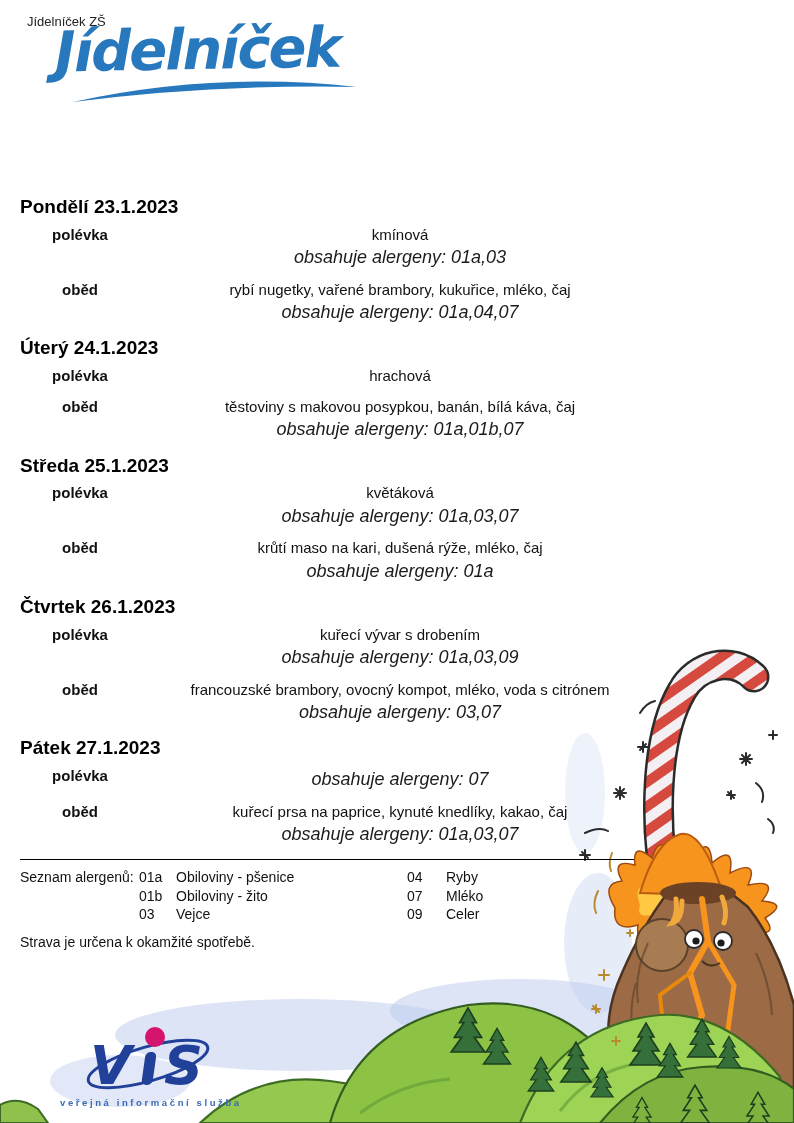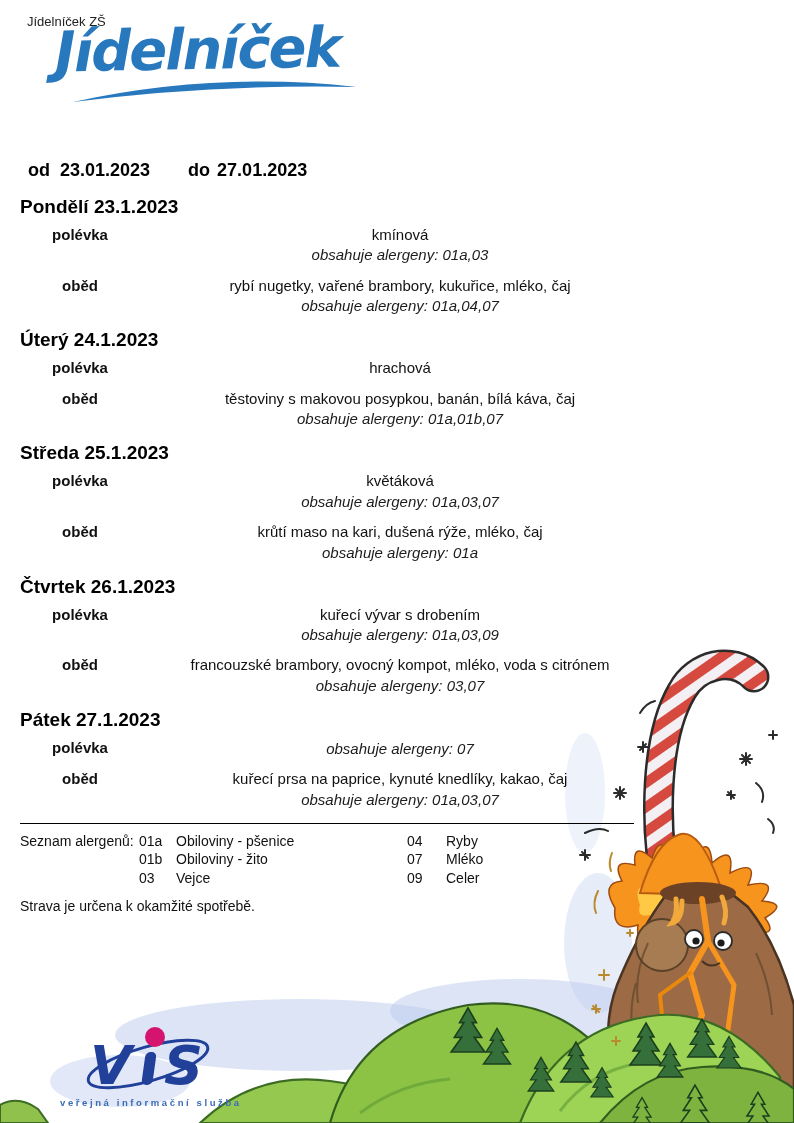--- a/index.html
+++ b/index.html
@@ -21,21 +21,21 @@
   .date-line .dl-odv { margin-left:10px; }
   .date-line .dl-do  { margin-left:38px; }
   .date-line .dl-dov { margin-left:7px; }
   
   .menu { position:absolute; top:196px; left:0; width:660px; z-index:2; padding-left:20px; }
   .day-block { margin-bottom:13px; }
   .day-title { font-size:19px; font-weight:bold; color:#000; line-height:1.15; margin-bottom:7px; }
   .meal-row { display:grid; grid-template-columns:120px 1fr; margin-bottom:10px;text-align:center; }
   .meal-type { font-size:15px; font-weight:bold; line-height:1.3; }
   .meal-dish { font-size:15px; line-height:1.3; }
-  .meal-allergens { grid-column:2; font-size:15px; font-style:italic; color:#1c1c1c; line-height:1.35; margin-top:1px; }
+  .meal-allergens { grid-column:2; font-size:18px; font-style:italic; color:#1c1c1c; line-height:1.35; margin-top:1px; }
   .rule { border:none; border-top:1.5px solid #000; width:614px; margin:8px 0 9px 0; }
   
   .allergen-grid {
     display:grid; grid-template-columns:119px 37px 231px 39px auto;
     font-size:14px; line-height:1.18; row-gap:2px; color:#111;
   }
   .notes { margin-top:10px; font-size:14px; line-height:1.32; color:#111; width:600px; }
   
   .vis-logo { position:absolute; left:48px; top:1022px; z-index:3; }
   
@@ -48,23 +48,20 @@
 
   <div class="small-title">Jídelníček ZŠ</div>
 
   <div class="logo-block">
     <span class="logo-text">Jídelníček</span>
     <svg class="logo-swoosh" width="290" height="26" viewBox="0 0 290 26">
       <path d="M3,22 Q145,-9 287,7 Q145,4 3,22 Z" fill="#2878BE"></path>
     </svg>
   </div>
 
-  <div class="date-line">
-    <span>od</span><span class="dl-odv">23.01.2023</span><span class="dl-do">do</span><span class="dl-dov">27.01.2023</span>
-  </div>
 
   <div class="menu">
 
     <div class="day-block">
       <div class="day-title">Pondělí 23.1.2023</div>
       <div class="meal-row">
         <div class="meal-type">polévka</div>
         <div class="meal-dish">kmínová</div>
         <div class="meal-allergens">obsahuje alergeny: 01a,03</div>
       </div>

